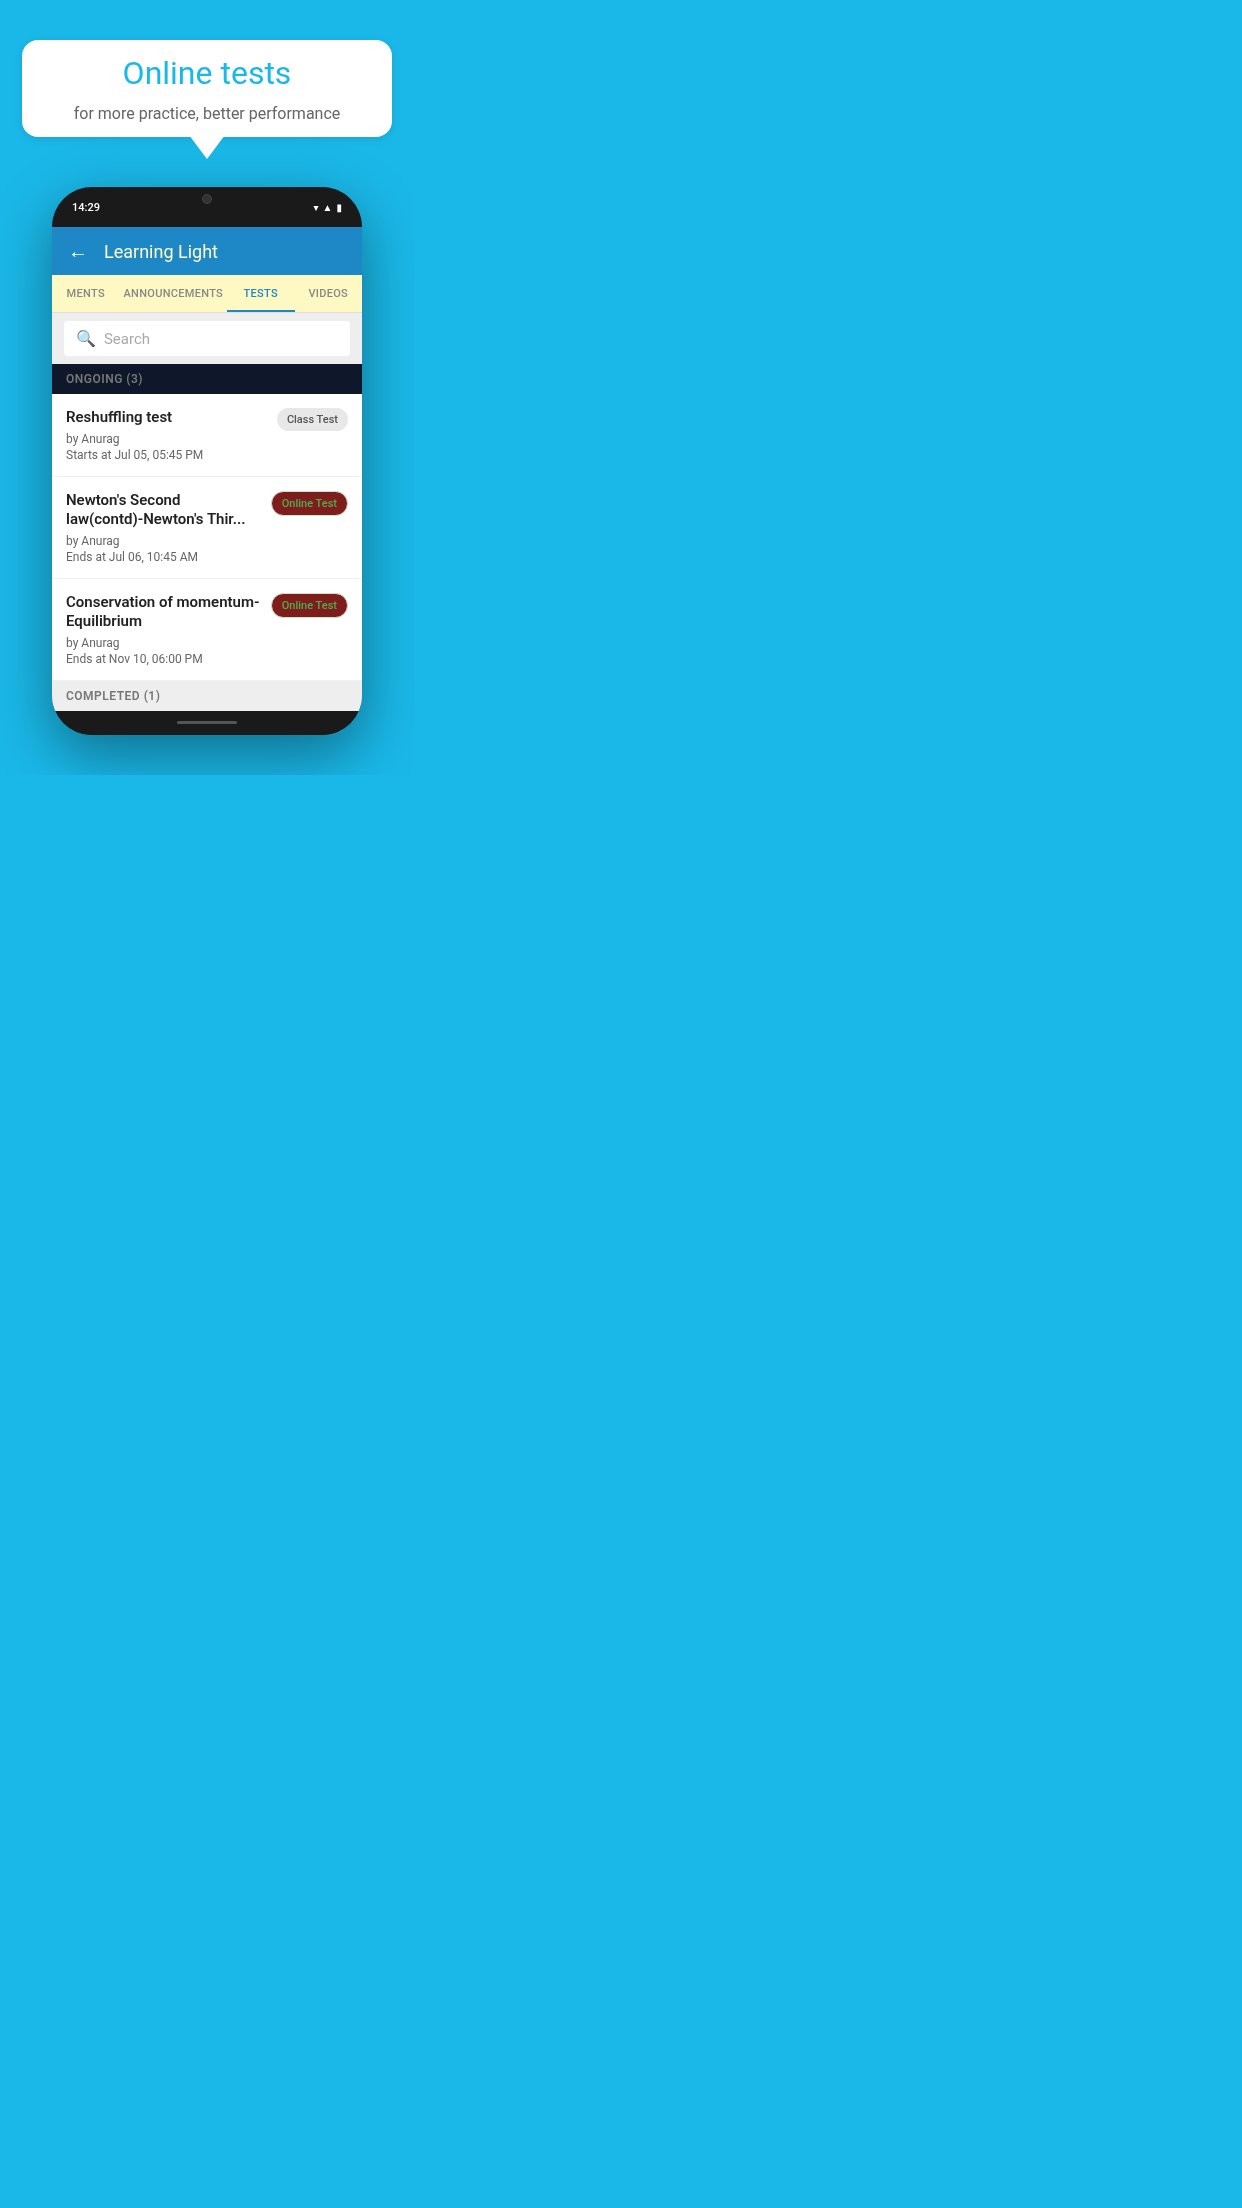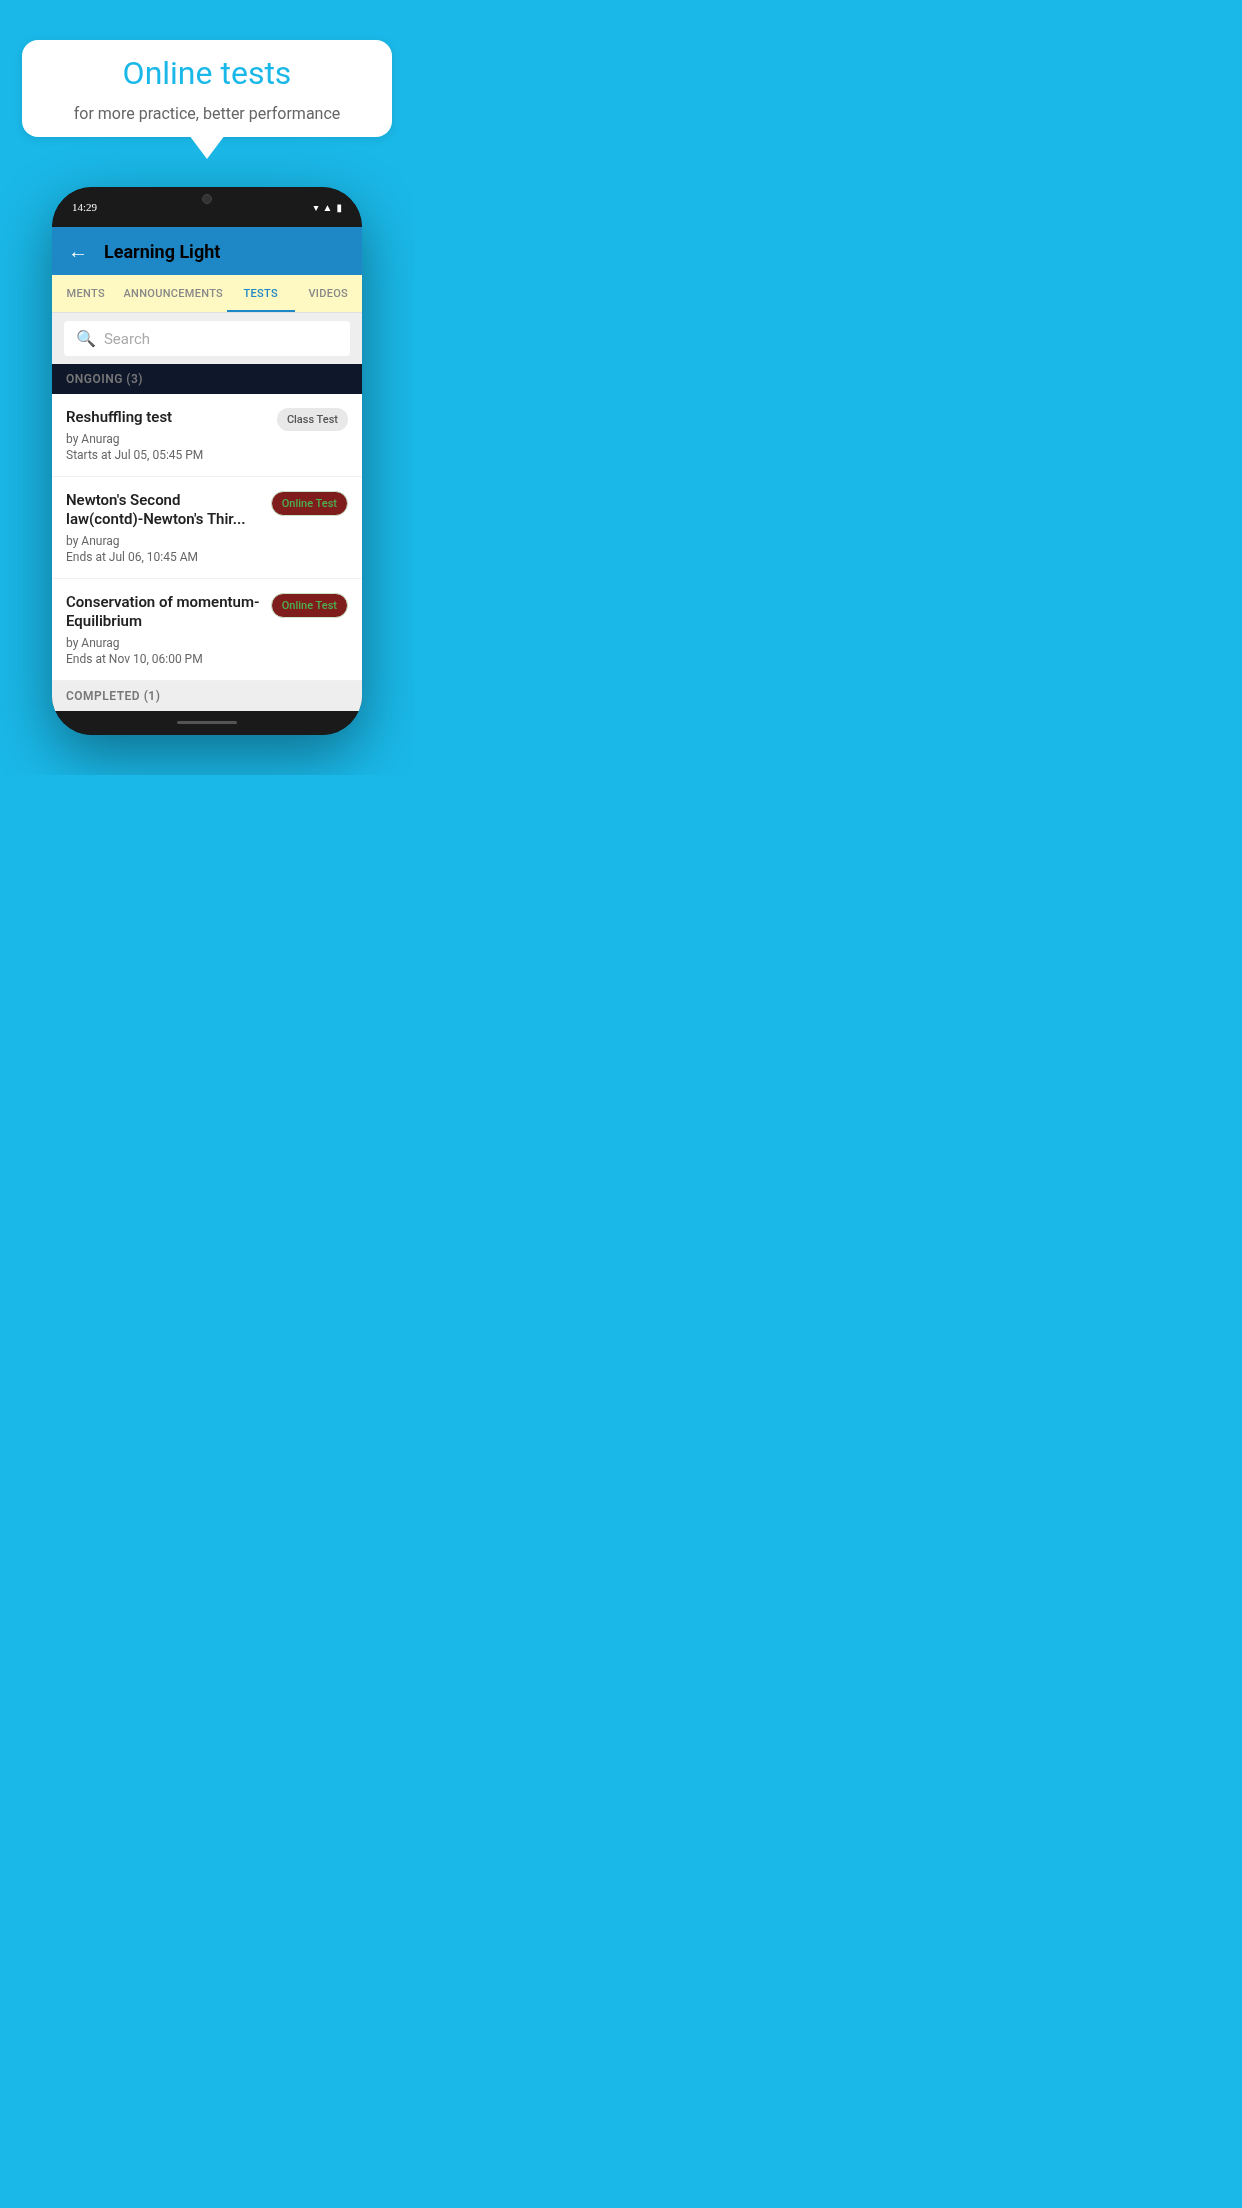--- a/index.html
+++ b/index.html
@@ -89,21 +89,20 @@
       align-items: center;
       justify-content: space-between;
       padding: 8px 20px;
       position: relative;
     }
 
     .status-bar-time {
       color: white;
       font-size: 11px;
       font-weight: 500;
-      font-family: Liberation Serif, serif;
     }
 
     .notch {
       position: absolute;
       top: 0;
       left: 50%;
       transform: translateX(-50%);
       width: 80px;
       height: 24px;
       background: #1a1a1a;
@@ -147,23 +146,23 @@
       gap: 16px;
     }
 
     .back-arrow {
       color: white;
       font-size: 20px;
       cursor: pointer;
     }
 
     .app-header-title {
-      color: #000000;
+      color: #fef9c3;
       font-size: 18px;
-      font-weight: 700;
+      font-weight: 400;
     }
 
     
     .tabs-container {
       background: #fef9c3;
       display: flex;
       border-bottom: 1px solid #e0e0e0;
     }
 
     .tab {

